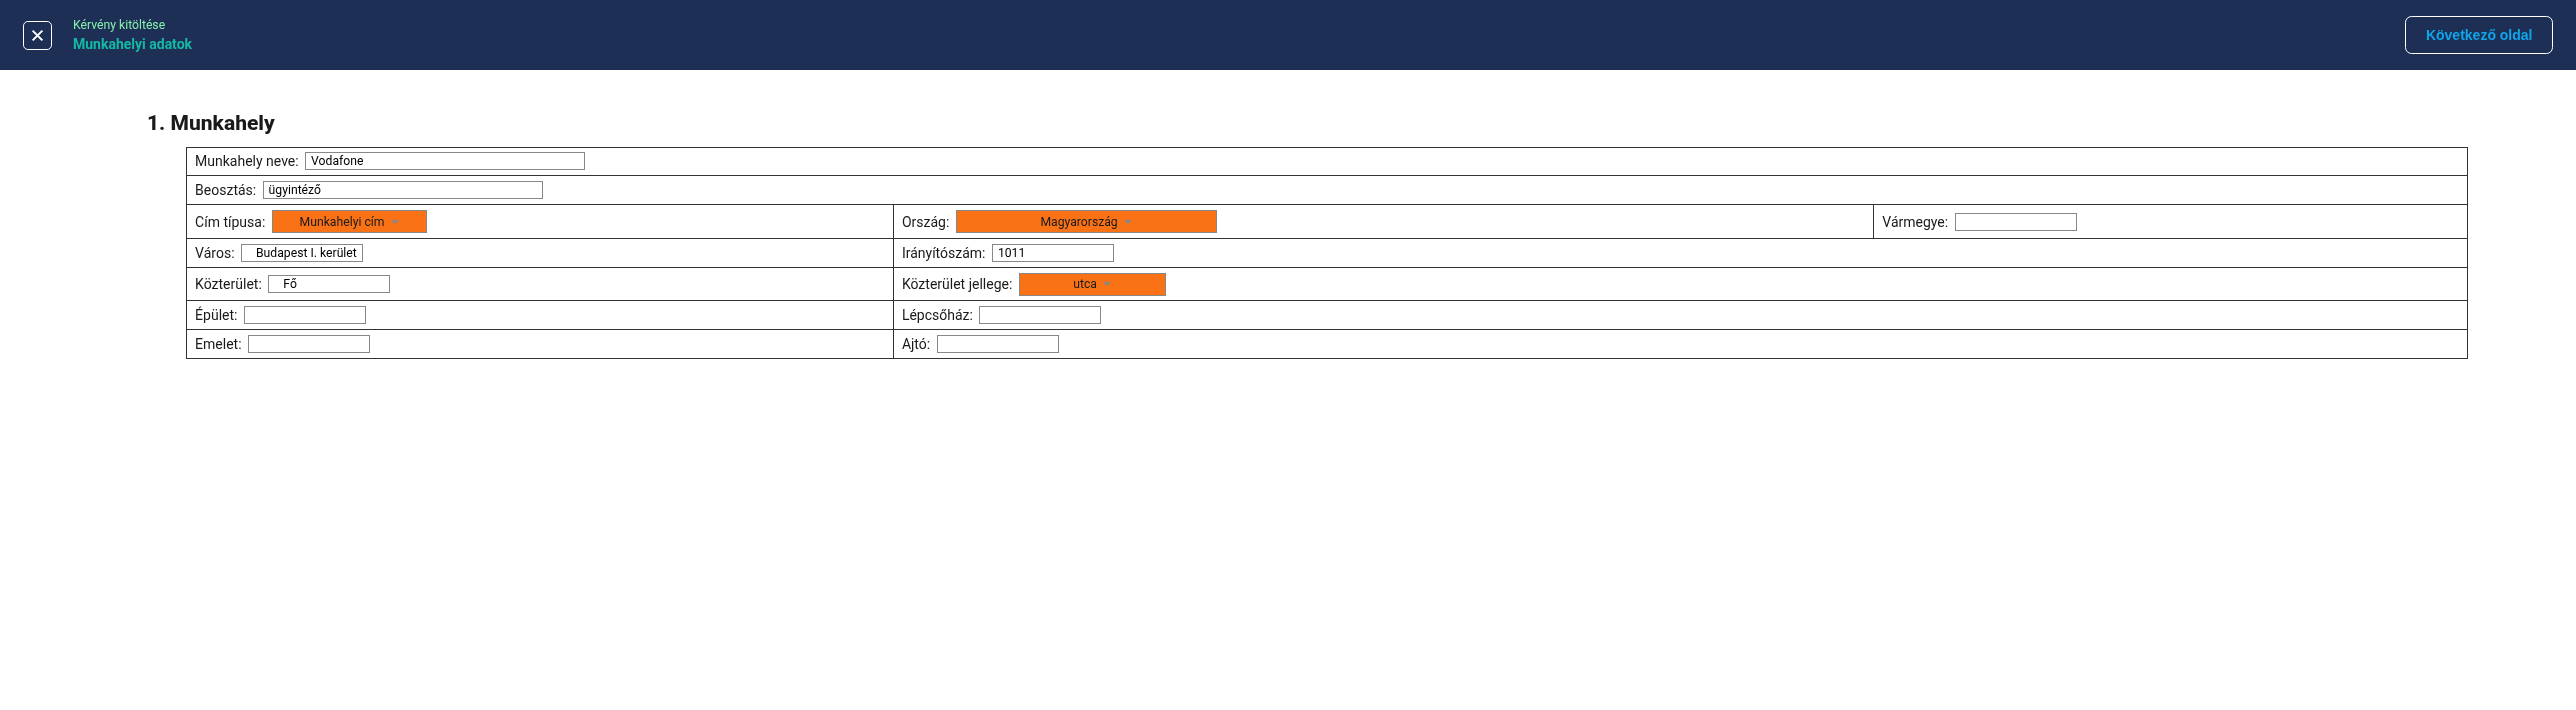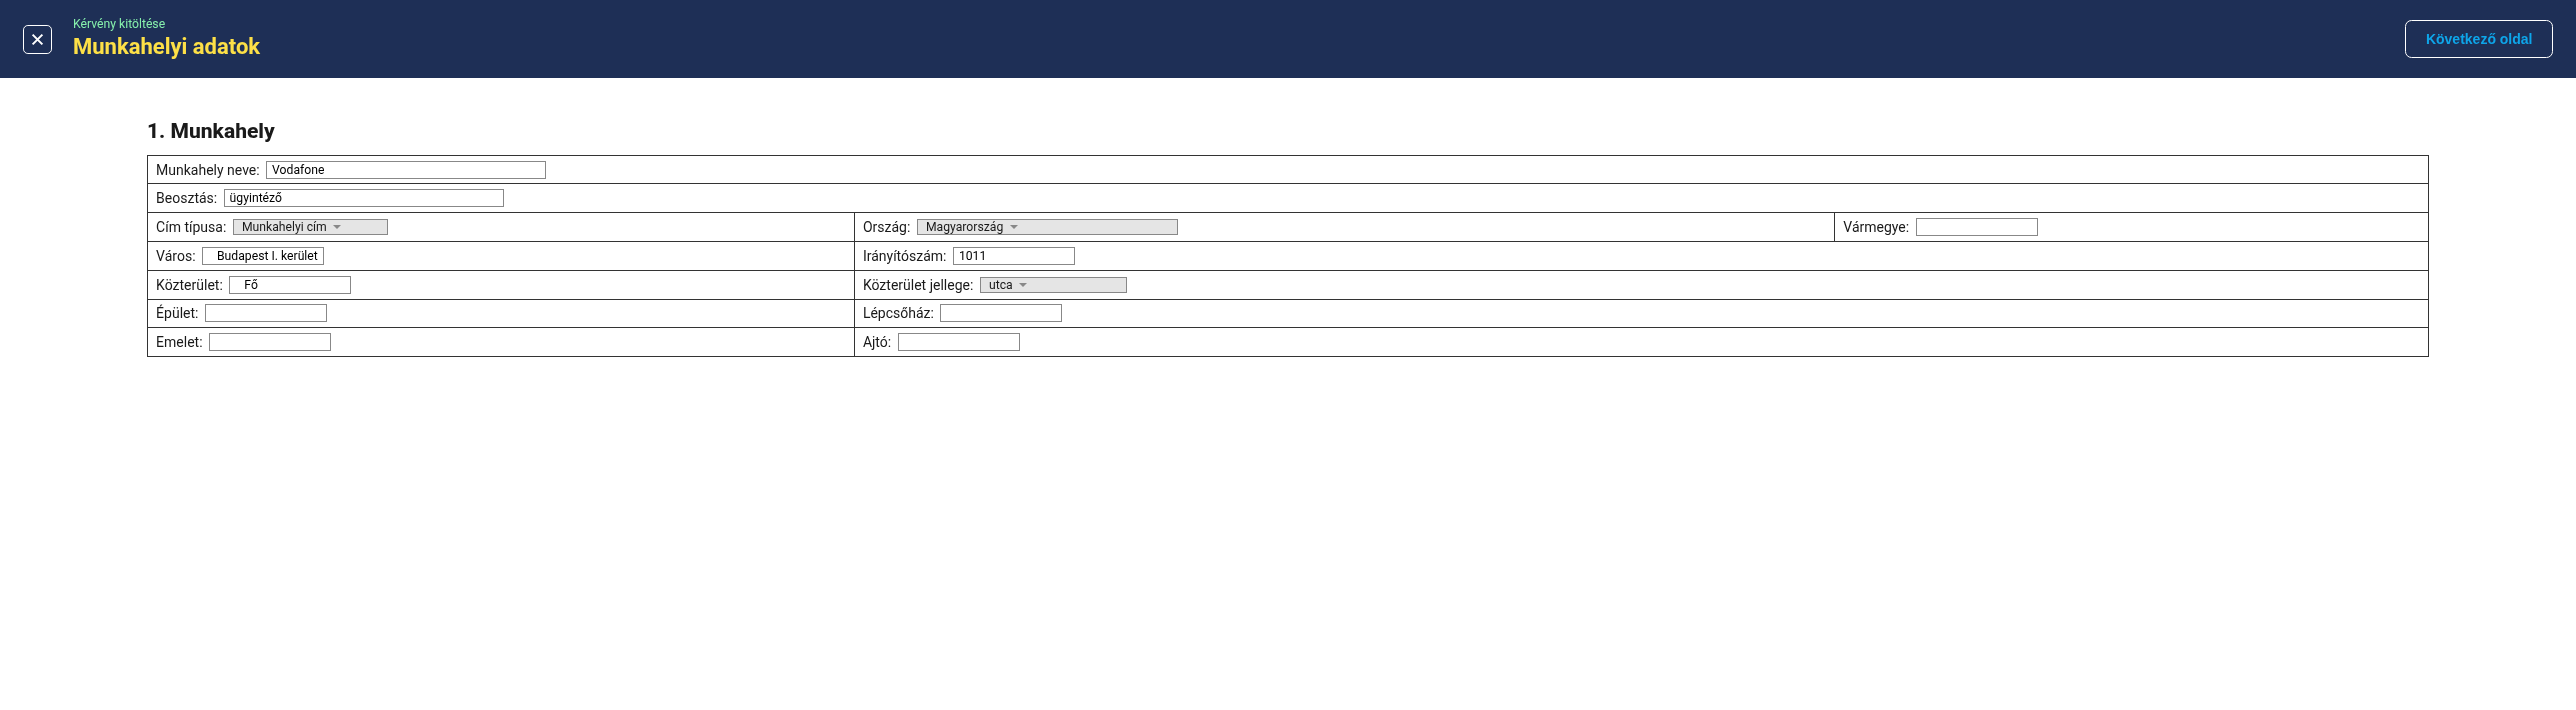--- a/index.html
+++ b/index.html
@@ -54,23 +54,23 @@
     }
 
     .header-subtitle {
       font-size: 12.2px;
       font-weight: 400;
       color: #86efac;
       line-height: 1.4;
     }
 
     .header-title {
-      font-size: 22px;
+      font-size: 14px;
       font-weight: 700;
-      color: #fde047;
+      color: #14b8a6;
       line-height: 1.3;
     }
 
     .next-button {
       background: transparent;
       border: 1.2px solid #ffffff;
       color: #0ea5e9;
       padding: 9.8px 19.5px;
       font-size: 14px;
       font-weight: 600;
@@ -86,20 +86,21 @@
       font-size: 21px;
       font-weight: 800;
       margin-bottom: 11.4px;
       color: #1a1a1a;
     }
 
     .form-table {
       border: 0.8px solid #333333;
       border-collapse: collapse;
       width: 100%;
+      margin-left: 39px;
     }
 
     .form-row {
       display: flex;
       border-bottom: 0.8px solid #333333;
     }
 
     .form-row:last-child {
       border-bottom: none;
     }
@@ -149,24 +150,24 @@
     .form-input.small {
       width: 122px;
     }
 
     .dropdown {
       border: 0.8px solid #888888;
       padding: 3.3px 8.1px;
       font-size: 12.2px;
       display: flex;
       align-items: center;
-      justify-content: flex-start;
-      background: #e5e5e5;
+      justify-content: center;
+      background: #f97316;
       cursor: pointer;
-      height: 16px;
+      height: 23px;
     }
 
     .dropdown.wide {
       width: 261px;
     }
 
     .dropdown.medium {
       width: 155px;
     }
 

